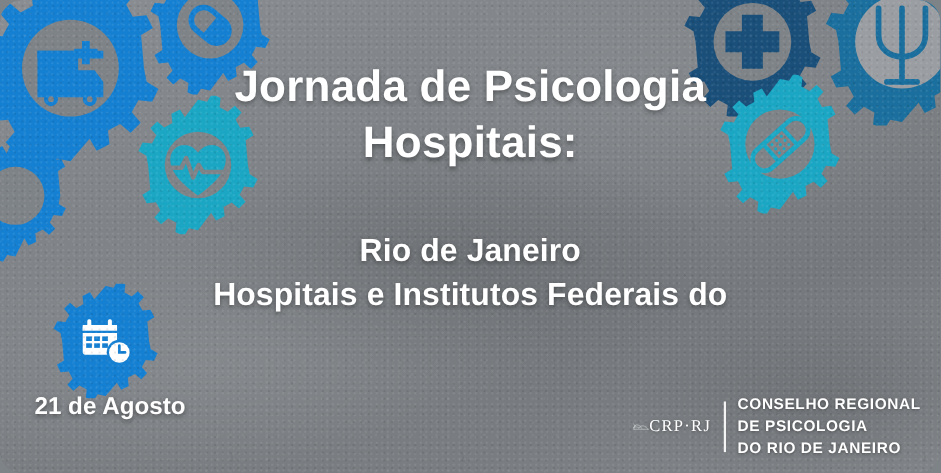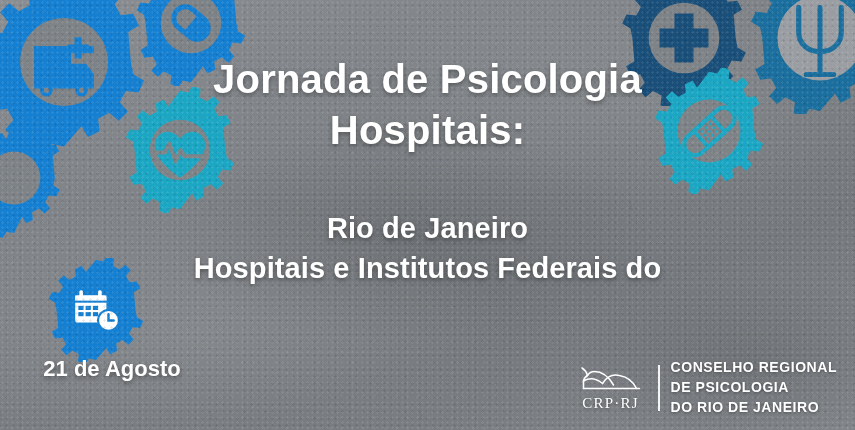--- a/index.html
+++ b/index.html
@@ -9,20 +9,21 @@
     background:#7e8387;
   }
   #poster{
     position:relative;width:855px;height:430px;overflow:hidden;
     background:
       radial-gradient(ellipse 55% 45% at 22% 78%, rgba(255,255,255,.09), transparent 70%),
       radial-gradient(ellipse 45% 40% at 75% 20%, rgba(255,255,255,.07), transparent 70%),
       radial-gradient(ellipse 40% 35% at 48% 55%, rgba(0,0,0,.10), transparent 72%),
       radial-gradient(ellipse 30% 30% at 88% 85%, rgba(0,0,0,.10), transparent 70%),
       linear-gradient(160deg,#8a8e92 0%,#7d8185 40%,#75797d 70%,#83878b 100%);
+    border-radius: 20px;
   }
   
   #poster::before{
     content:"";position:absolute;inset:0;pointer-events:none;z-index:2;
     background-image:
       radial-gradient(rgba(255,255,255,.10) 1px, transparent 1.4px),
       radial-gradient(rgba(0,0,0,.10) 1px, transparent 1.4px),
       radial-gradient(rgba(255,255,255,.06) 1px, transparent 1.6px);
     background-size:5px 5px, 7px 7px, 11px 11px;
     background-position:0 0, 3px 2px, 6px 5px;
@@ -49,27 +50,26 @@
   .subtitle{
     left:0;right:0;top:208px;text-align:center;
     color:#ffffff;font-weight:700;font-size:29px;line-height:1.38;
     letter-spacing:.1px;
     text-shadow:0 2px 5px rgba(0,0,0,.38);
   }
   .datetime{
     left:0;top:355px;width:200px;text-align:center;
     color:#ffffff;font-weight:700;font-size:22px;line-height:1.28;
     text-shadow:0 2px 5px rgba(0,0,0,.40);
-    padding-left:12px;
   }
   .logo{
     position:absolute;z-index:3;right:18px;top:358px;
     display:flex;align-items:center;gap:11px;
   }
-  .logo-mark{display:flex;flex-direction:column;align-items:center;width:72px;}
+  .logo-mark{display:flex;flex-direction:row;align-items:center;width:72px;}
   .logo-mark svg{display:block;}
   .logo-crp{
     color:#fff;font-family:"Liberation Serif", serif;font-size:15px;
     letter-spacing:1.2px;margin-top:1px;
     text-shadow:0 1px 3px rgba(0,0,0,.4);
   }
   .logo-div{width:2px;height:46px;background:rgba(255,255,255,.92);}
   .logo-lines{
     color:#ffffff;font-weight:700;font-size:14px;line-height:1.42;
     letter-spacing:.55px;

